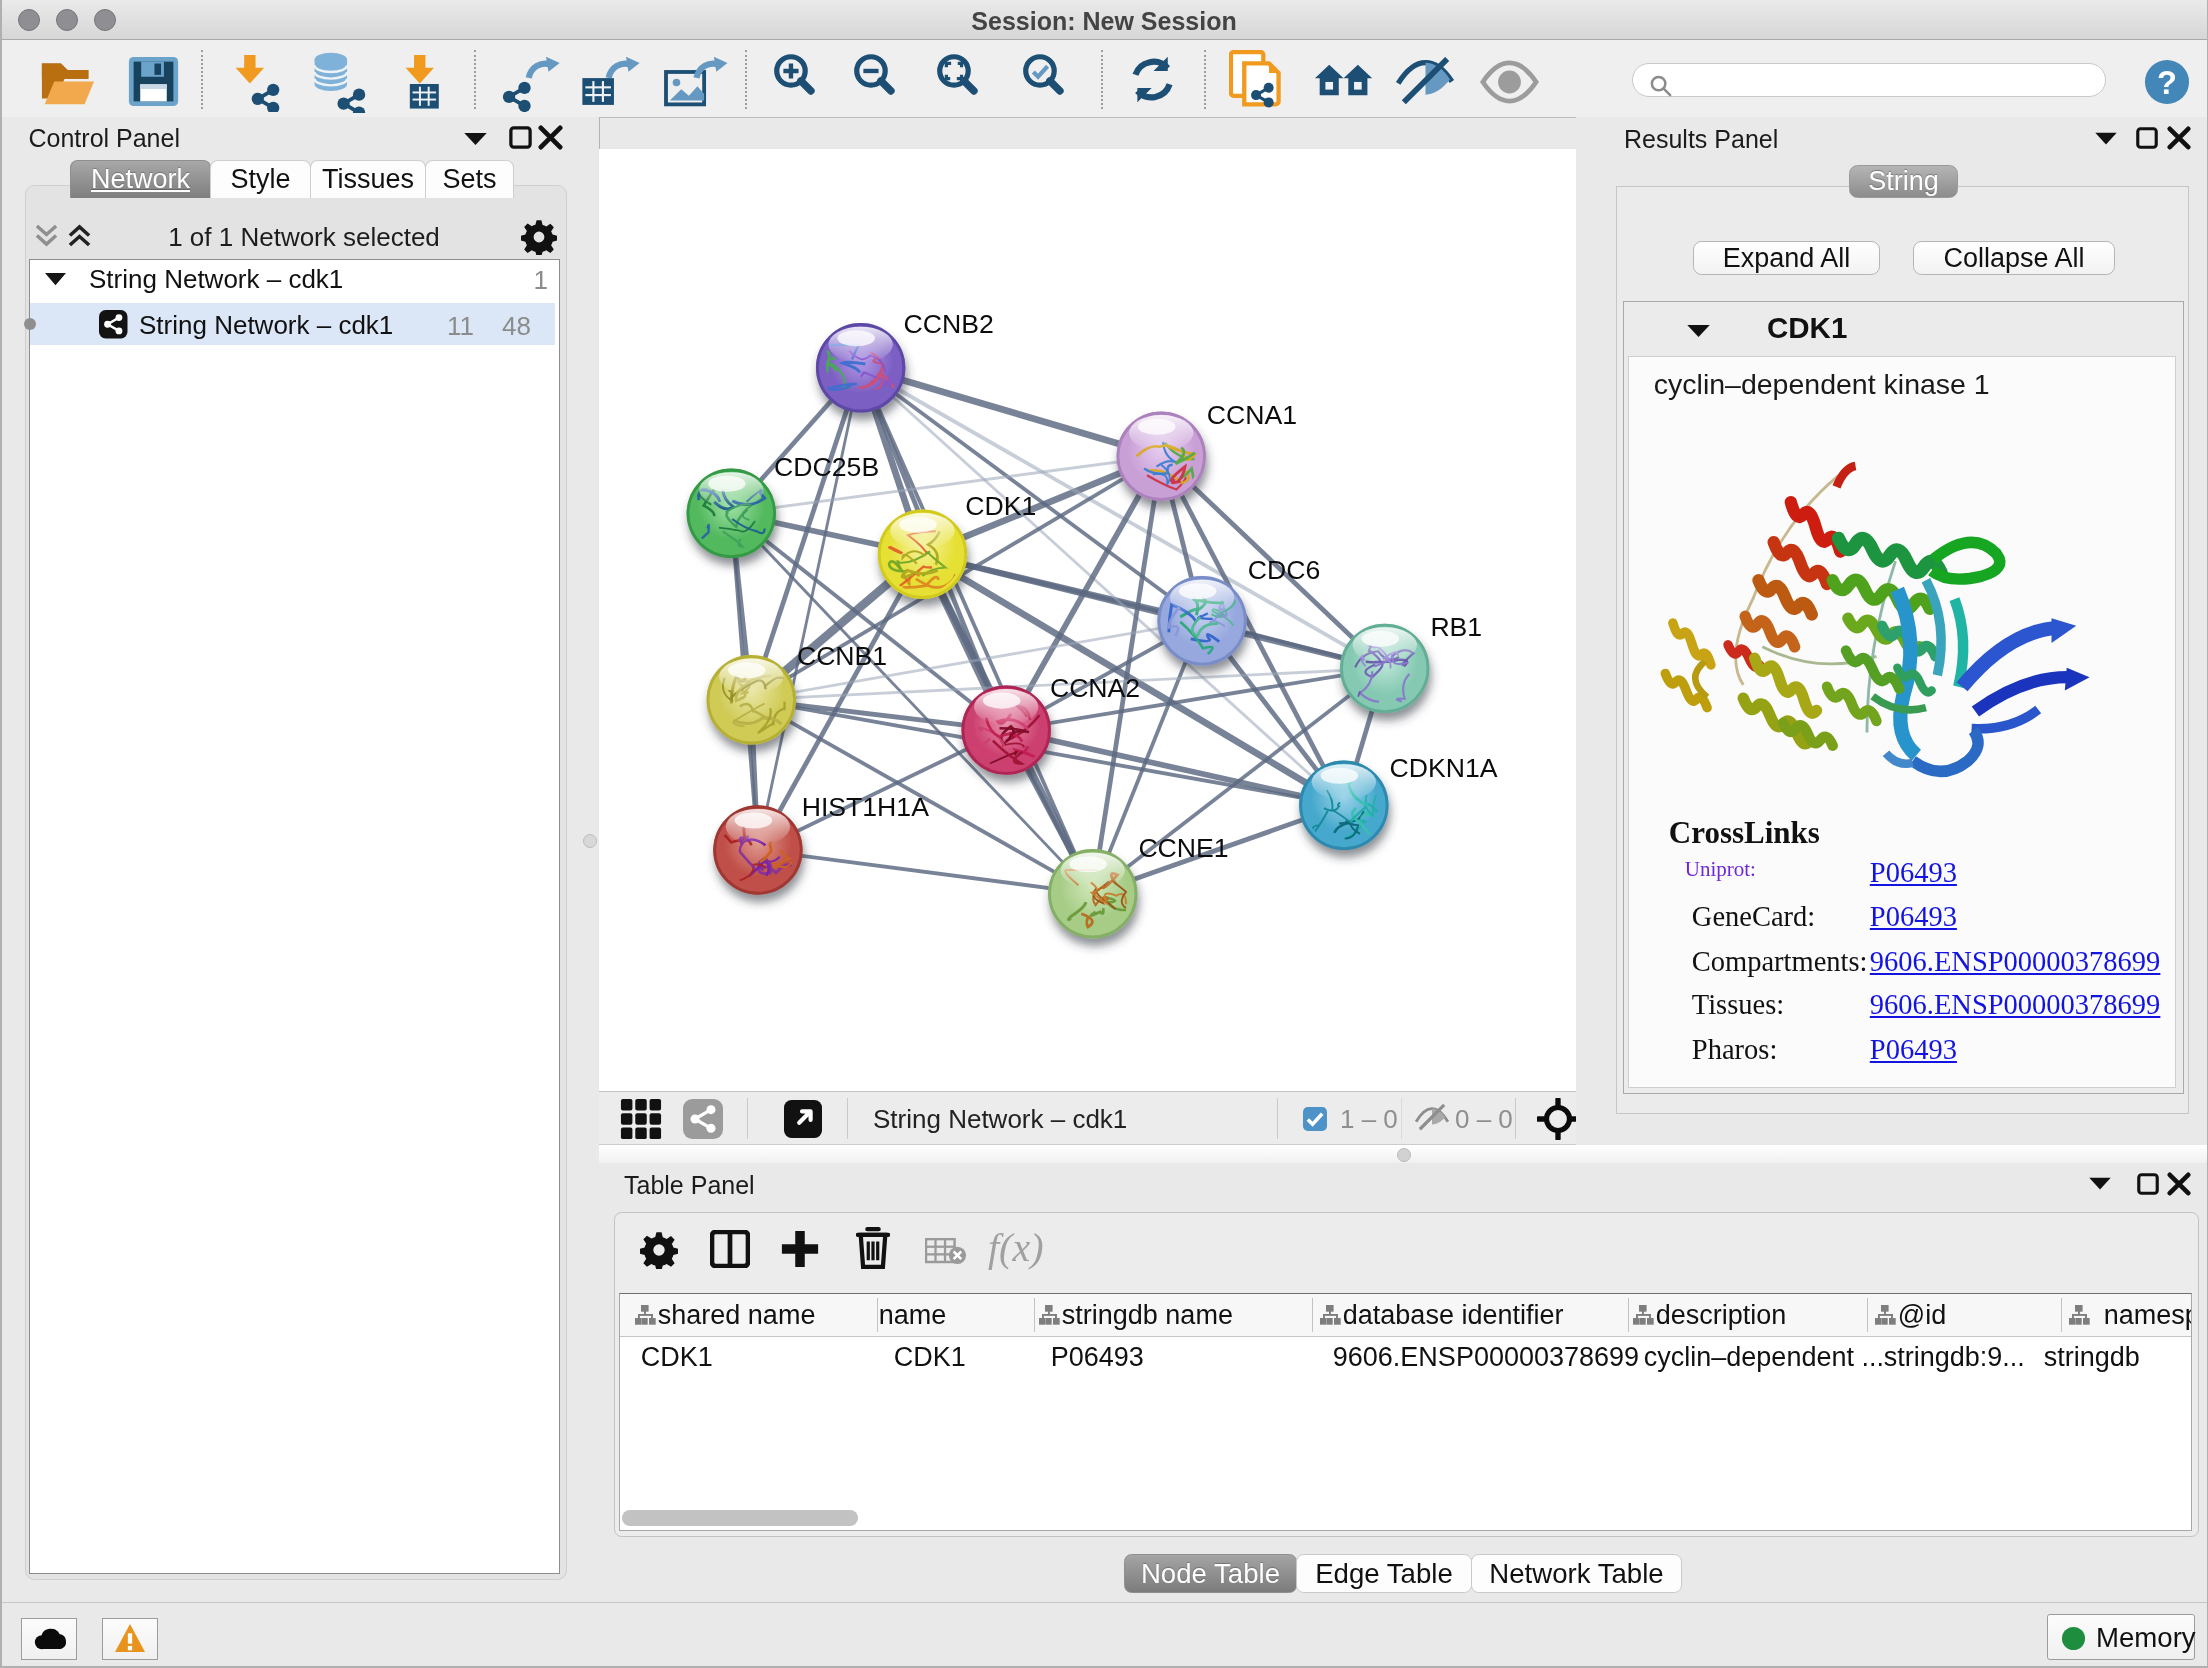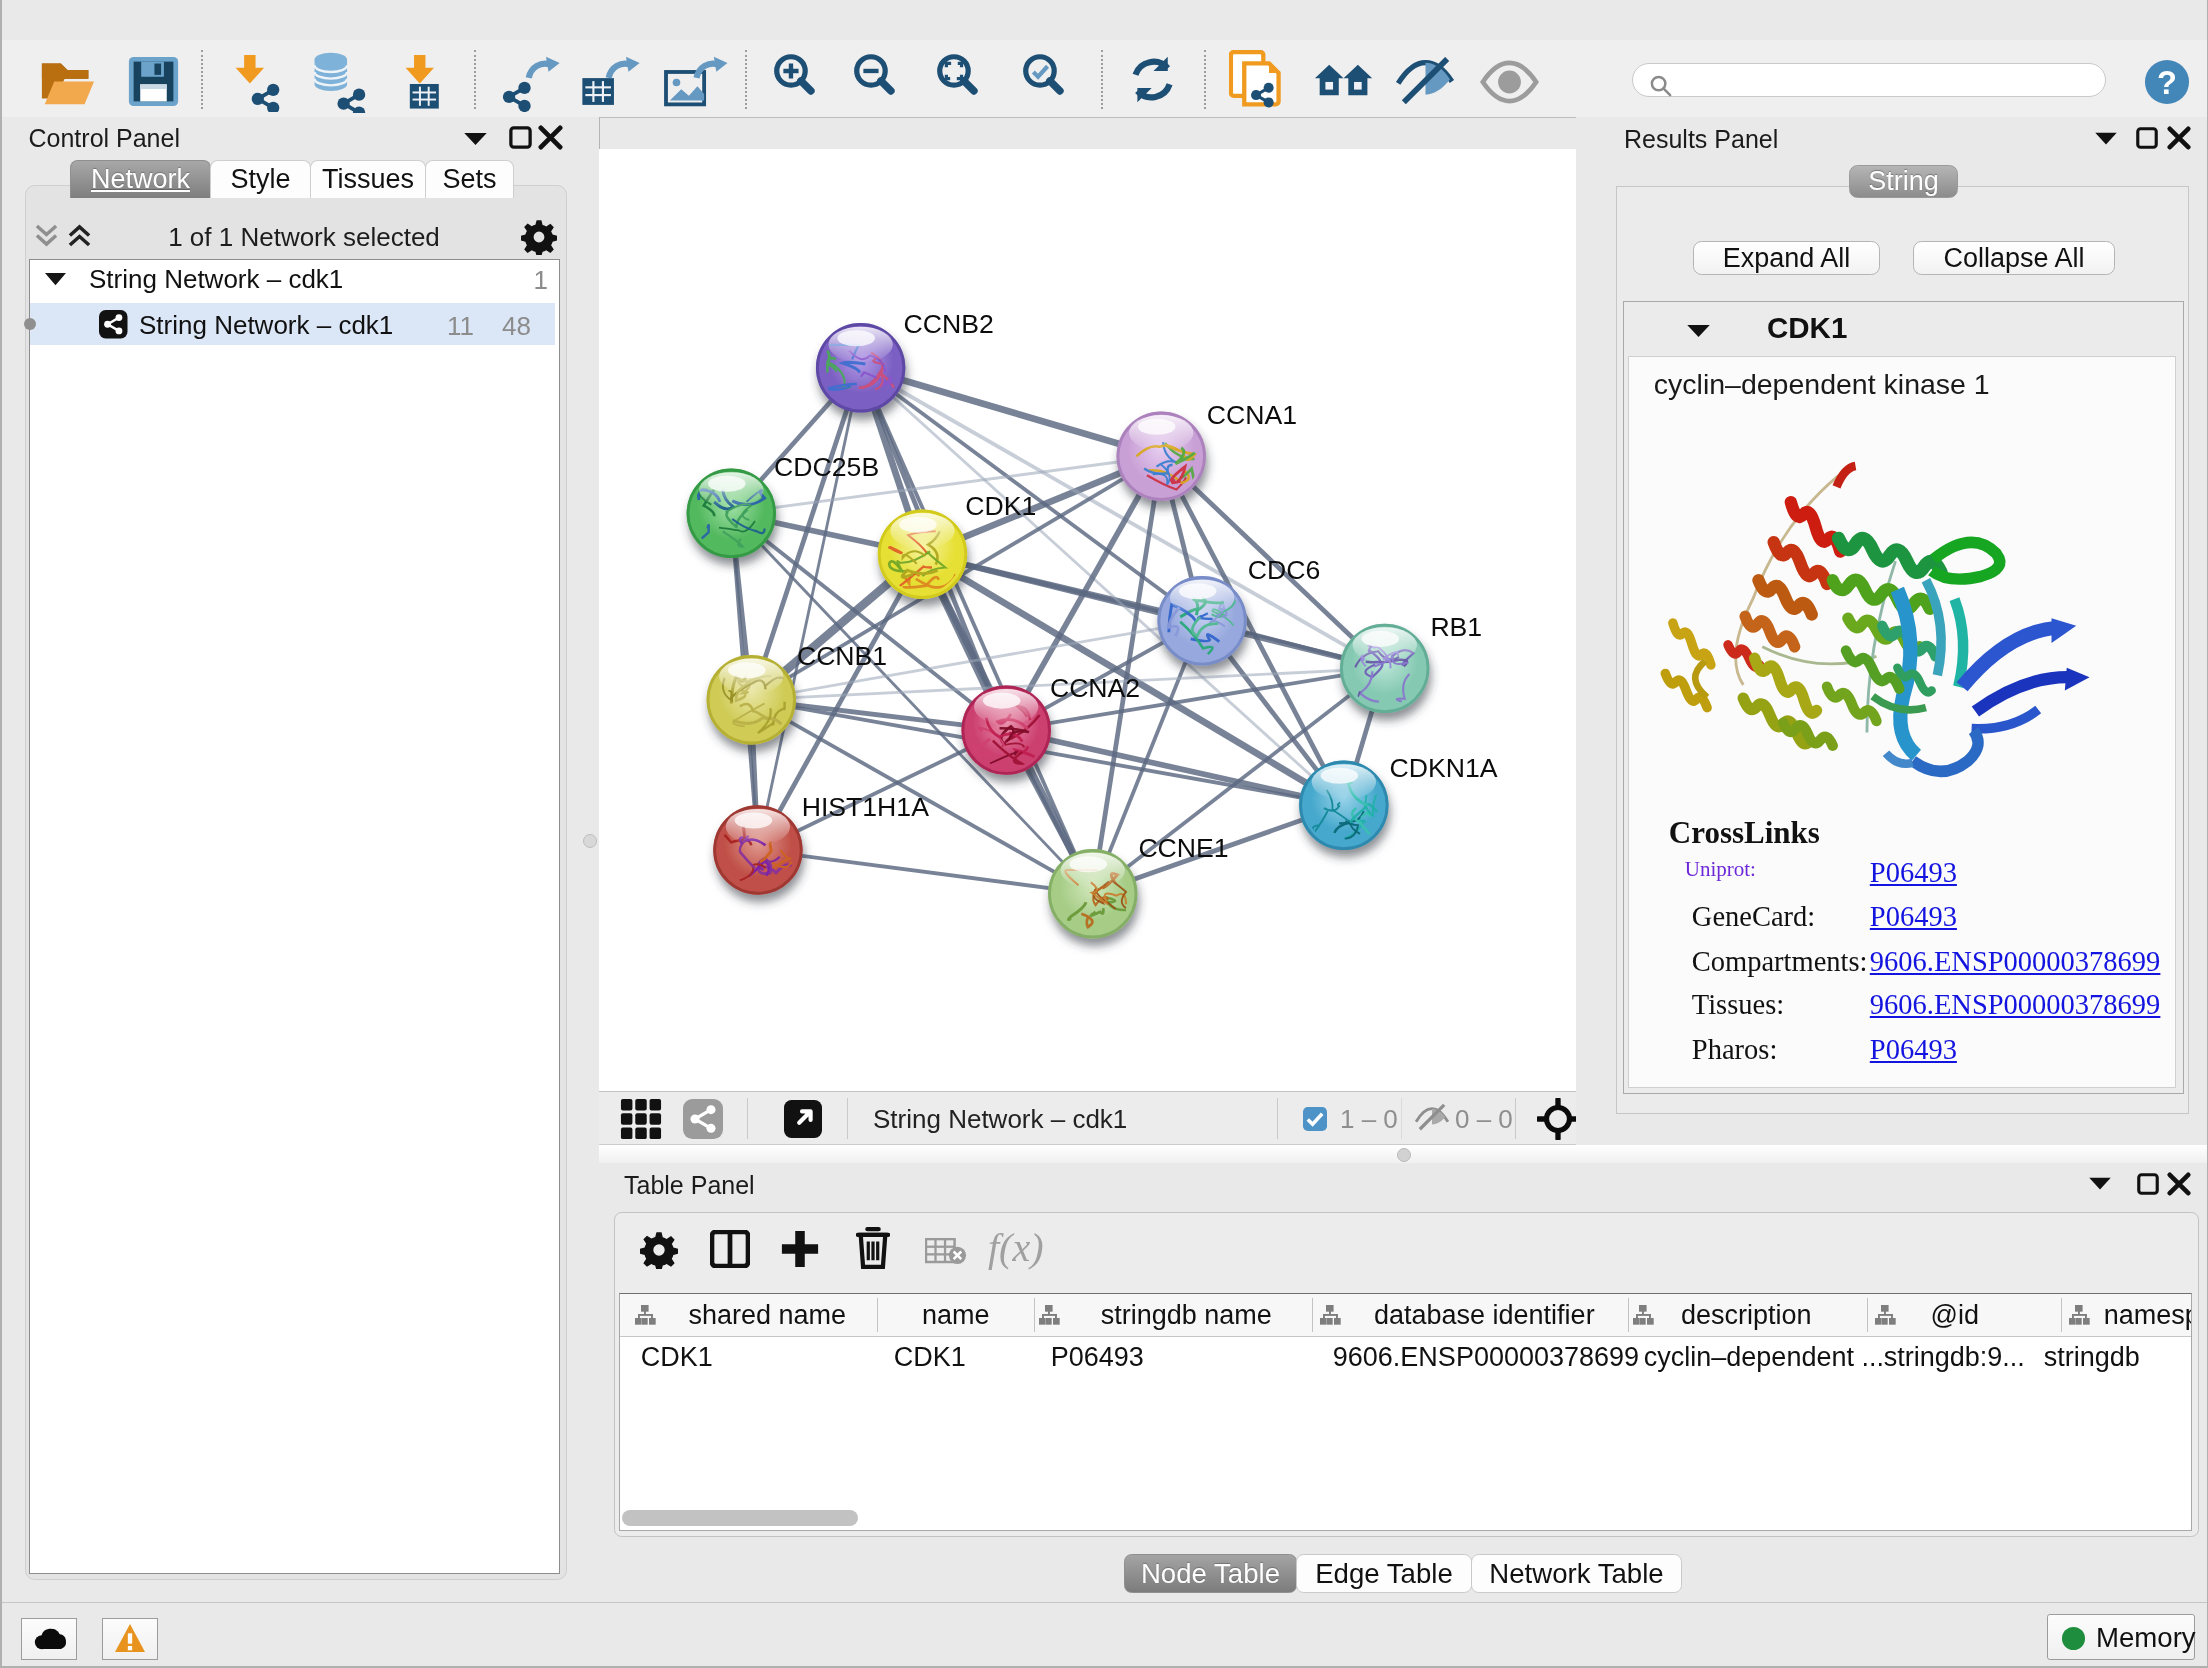--- a/index.html
+++ b/index.html
@@ -34,21 +34,21 @@
  text-align:center;font-size:27px;color:#111;}
 #sec-box{left:47px;top:184px;width:559px;height:791px;background:#ebebeb;border:1.9px solid #a9a9a9;}
 #sec-white{left:3.8px;top:54px;width:546px;height:730px;background:#fbfbfb;border:1px solid #cfcfcf;}
 .serif{font-family:"Liberation Serif",serif;}
 .clink{color:#1414e0;text-decoration:underline;}
 
 #tpanel{left:599px;top:1163px;width:1609px;height:438px;background:#e9e9e9;}
 #tp-outer{left:15px;top:49px;width:1583px;height:323px;background:#ececec;border:1.9px solid #c2c2c2;border-radius:7.6px;}
 #tp-table{left:3.8px;top:80px;width:1571px;height:236px;background:#fff;overflow:hidden;border-top:1.9px solid #6f6f6f;border-left:1px solid #a8a8a8;border-right:1px solid #a8a8a8;border-bottom:1px solid #a8a8a8;}
 #tp-head{left:0;top:0;width:1571px;height:42px;background:#f7f7f7;border-bottom:1px solid #c6c6c6;}
-.th{position:absolute;top:0;height:42px;font-size:27px;color:#111;text-align:center;line-height:42px;}
+.th{position:absolute;top:0;height:42px;font-size:27px;color:#111;text-align:left;line-height:42px;}
 .td{position:absolute;top:48px;font-size:27px;color:#111;}
 .colsep{position:absolute;top:3.8px;height:34px;width:0;border-left:1px solid #c3c3c3;}
 .ttab{position:absolute;top:391px;height:37px;border:1px solid #c9c9c9;background:#fdfdfd;border-radius:7.6px;
  text-align:center;font-size:27.6px;color:#111;line-height:37px;}
 
 #bottombar{left:0;top:1602px;width:2208px;height:67px;background:#e9e9e9;border-top:1px solid #c6c6c6;}
 .bbtn{position:absolute;top:15px;height:40px;background:linear-gradient(#fcfcfc,#f0f0f0);border:1.9px solid #9c9c9c;}
 #winedge-l{left:0;top:0;width:1.9px;height:1668px;background:#b0b0b0;z-index:9}
 #winedge-r{left:2207px;top:0;width:1.9px;height:1668px;background:#b0b0b0;z-index:9}
 #winedge-b{left:0;top:1666px;width:2208px;height:1.9px;background:#b0b0b0;z-index:9}
@@ -63,20 +63,26 @@
  linear-gradient(#7e7e7e,#7e7e7e) 2.9px 9.5px/1.9px 4.8px,
  linear-gradient(#7e7e7e,#7e7e7e) 16px 9.5px/1.9px 4.8px;
 background-repeat:no-repeat;}
 </style></head>
 <body>
 <div id="page">
 <div id="winedge-l" class="abs"></div>
     <div id="winedge-r" class="abs"></div>
     <div id="winedge-b" class="abs"></div>
 
+<div id="titlebar" class="abs">
+  <div class="tl abs" style="left:18px"></div>
+  <div class="tl abs" style="left:56px"></div>
+  <div class="tl abs" style="left:94px"></div>
+  <div id="title" class="abs">Session: New Session</div>
+</div>
 
 <div id="toolbar" class="abs">
 <svg class="abs" style="left:38px;top:14.3px" width="59" height="55" viewBox="0 0 62 58">
         <path d="M4 10h20l7 7h22v9H4z" fill="#a35c06"></path>
         <path d="M4 10v37h14l10-21h25v-9H31l-7-7z" fill="#b96e10"></path>
         <path d="M17 29h42l-10 24H7z" fill="#f2a84c"></path>
       </svg>
 <svg class="abs" style="left:127px;top:15px" width="53" height="53" viewBox="0 0 56 56">
         <rect x="2" y="2" width="52" height="52" rx="5" fill="#6ba3cb"></rect>
         <rect x="7" y="7" width="42" height="42" fill="#17435f"></rect>

